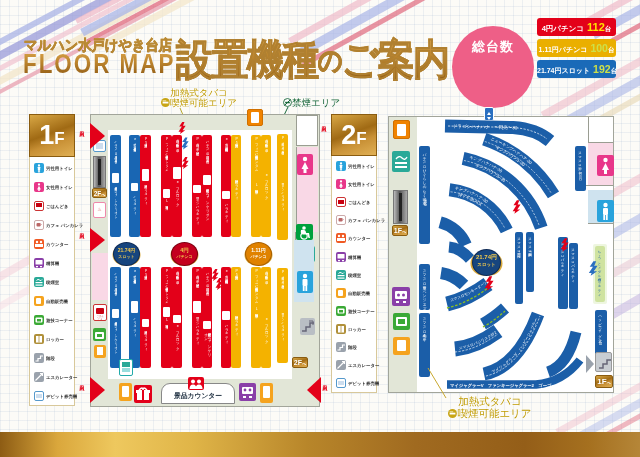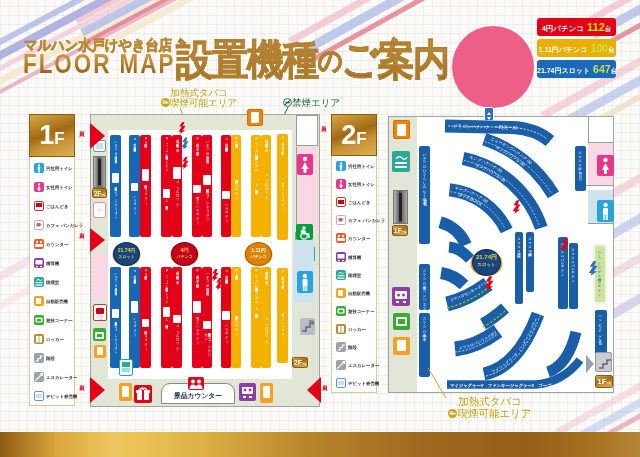--- a/index.html
+++ b/index.html
@@ -81,27 +81,28 @@
 
   <div class="abs" style="left:0;top:432px;width:640px;height:25px;background:linear-gradient(90deg,#8d5c14 0%,#daa73c 9%,#eec85e 18%,#e0b548 30%,#b8862a 48%,#a06a20 65%,#945e18 82%,#a5701f 92%,#b58638 100%)"></div>
 
   <div class="abs goldtxt" id="storename" style="left:24px;top:36px;font-size:14.5px;font-weight:bold;letter-spacing:0px;transform:scaleX(.915);transform-origin:0 0;-webkit-text-stroke:.5px #b98a35">マルハン水戸けやき台店</div>
 
   <div class="abs goldtxt" id="floormap" style="left:23px;top:48px;font-size:28px;font-weight:bold;letter-spacing:2.5px;transform:scaleX(.8);transform-origin:0 0">FLOOR MAP</div>
 
   <div class="abs goldtxt" id="bigtitle" style="left:176px;top:32px;font-size:42px;font-weight:bold;letter-spacing:-1.5px;transform:scaleX(.875);transform-origin:0 0;-webkit-text-stroke:.7px #b08030">設置機種<span style="font-size:28px;vertical-align:4px">の</span>ご案内</div>
 
   <div class="abs" style="left:452px;top:26px;width:82px;height:82px;border-radius:50%;background:#ee5f87;text-align:center">
+    <div style="margin-top:12px;color:#fff;font-size:13px;font-weight:bold;letter-spacing:1px">総台数</div>
   </div>
 
   <div class="abs" style="left:537px;top:18px;width:79px;height:18px;background:#e30019;border-radius:3px;color:#fff;font-weight:bold;font-size:7.5px;line-height:18px;text-align:center;white-space:nowrap">4円パチンコ<span style="color:#ffe100;font-size:11px"> 112</span><span style="font-size:6.5px">台</span></div>
 
   <div class="abs" style="left:537px;top:39px;width:79px;height:18px;background:#eaaf00;border-radius:3px;color:#fff;font-weight:bold;font-size:7px;line-height:18px;text-align:center;white-space:nowrap">1.11円パチンコ<span style="color:#cde04a;font-size:10.5px"> 100</span><span style="font-size:6.5px">台</span></div>
 
-  <div class="abs" style="left:537px;top:60px;width:79px;height:18px;background:#1a6ab8;border-radius:3px;color:#fff;font-weight:bold;font-size:7px;line-height:18px;text-align:center;white-space:nowrap">21.74円スロット<span style="color:#cde04a;font-size:10.5px"> 647</span><span style="font-size:6.5px">台</span></div>
+  <div class="abs" style="left:537px;top:60px;width:79px;height:18px;background:#1a6ab8;border-radius:3px;color:#fff;font-weight:bold;font-size:7px;line-height:18px;text-align:center;white-space:nowrap">21.74円スロット<span style="color:#cde04a;font-size:10.5px"> 192</span><span style="font-size:6.5px">台</span></div>
 
   <div class="abs goldlab" style="left:155px;top:88px;width:88px;text-align:center;font-size:9.5px;line-height:1.08">加熱式タバコ<br><svg width="9" height="9" viewBox="0 0 10 10" style="vertical-align:-1px">
         <circle cx="5" cy="5" r="5" fill="#c8a515"></circle>
         <rect x="1.8" y="4.1" width="6.4" height="2" fill="#fff"></rect>
         <rect x="1.8" y="2.8" width="4" height="0.8" fill="#fff"></rect>
       </svg>喫煙可能エリア</div>
   <svg class="abs" style="left:175px;top:108px" width="22" height="30">
       <line x1="5" y1="0" x2="17" y2="28" stroke="#b8a830" stroke-width="1"></line>
     </svg>
 

